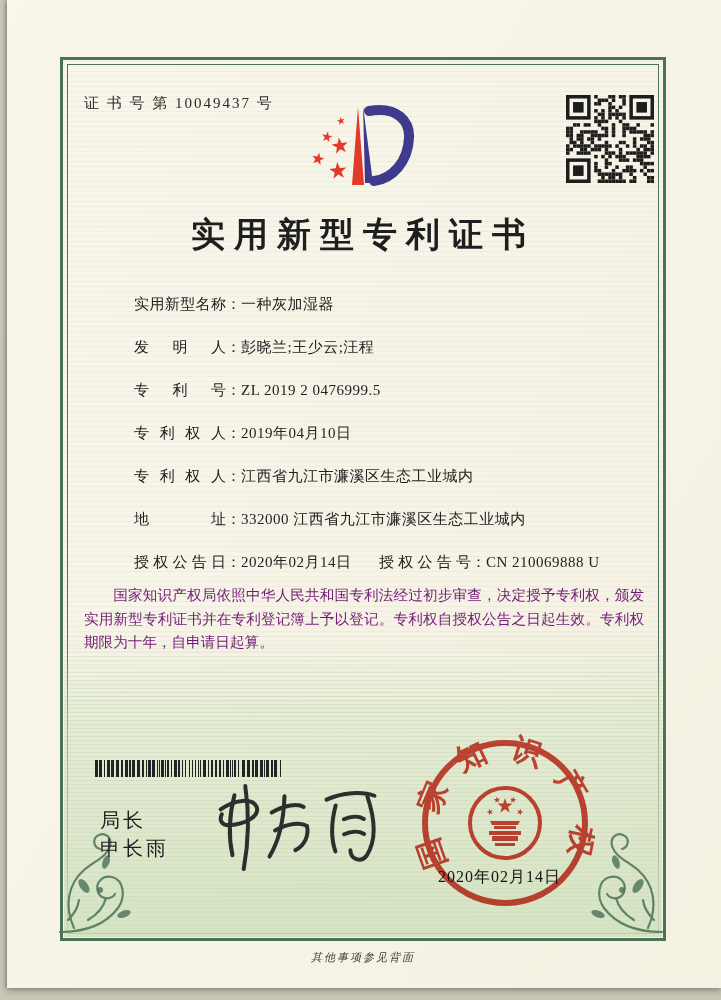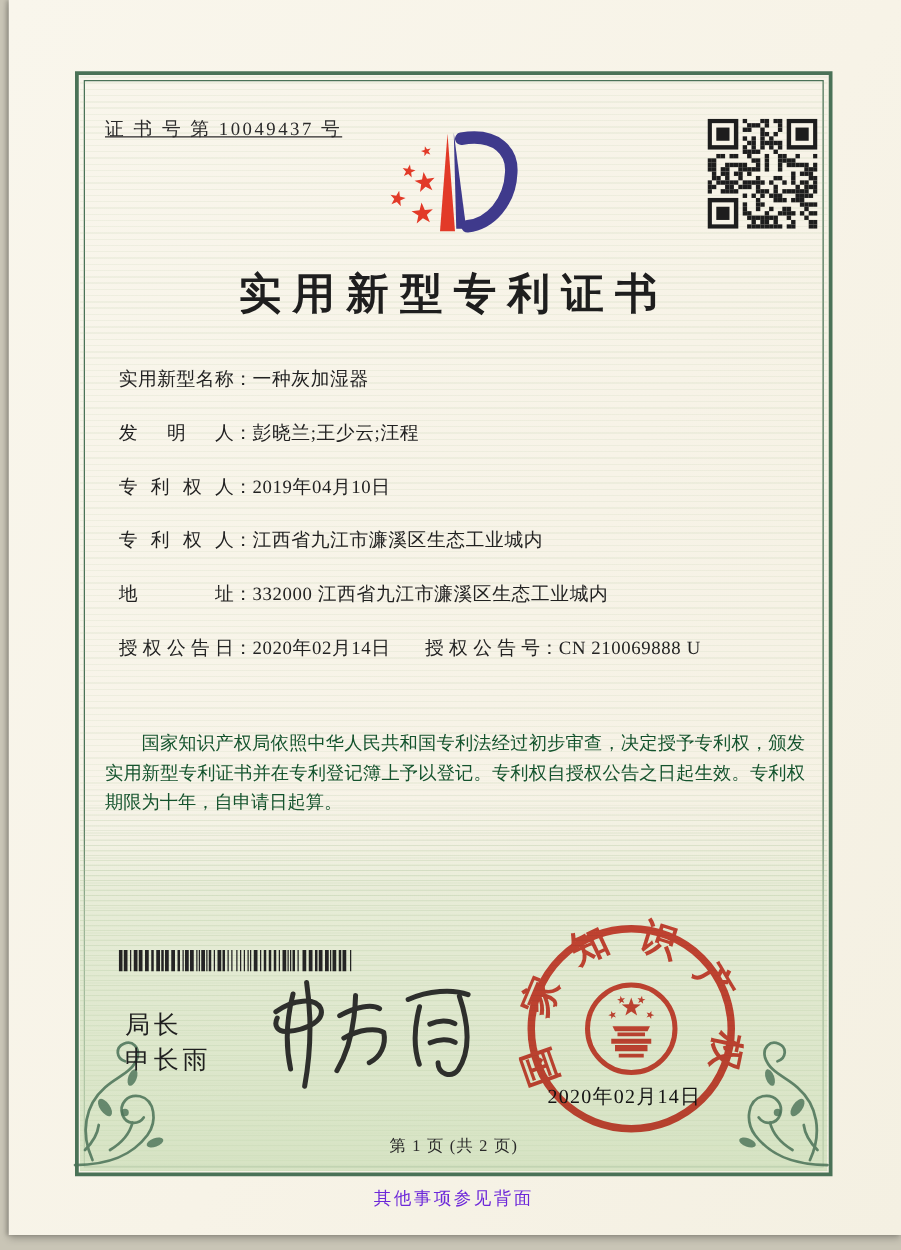--- a/index.html
+++ b/index.html
@@ -12,41 +12,41 @@
          border:3px solid var(--frame-green,#4a7257);
          outline:1px solid var(--frame-green,#4a7257);outline-offset:-8px;}
   .watermark{position:absolute;left:64px;top:61px;width:598px;height:876px;pointer-events:none;
          background:repeating-linear-gradient(0deg,rgba(150,180,130,0.10) 0 1px,rgba(0,0,0,0) 1px 5px);}
   .guilloche{position:absolute;left:64px;top:620px;width:598px;height:317px;pointer-events:none;
          background:
            linear-gradient(to bottom,rgba(220,232,205,0) 0%,rgba(216,229,199,0.55) 35%,rgba(208,224,189,0.85) 100%),
            repeating-linear-gradient(0deg,rgba(130,165,110,0.28) 0 1px,rgba(0,0,0,0) 1px 4px);
          -webkit-mask-image:linear-gradient(to bottom,transparent 0,black 26%);
          mask-image:linear-gradient(to bottom,transparent 0,black 26%);}
-  .cert-no{position:absolute;left:84px;top:94px;font-size:15px;color:#2a2a2a;letter-spacing:2px;text-decoration:underline;}
+  .cert-no{position:absolute;left:84px;top:94px;font-size:15px;color:#2a2a2a;letter-spacing:2px;}
   .qr{position:absolute;left:566px;top:95px;width:88px;height:88px;}
   .logo{position:absolute;left:296px;top:104px;width:140px;height:98px;}
   .title{position:absolute;left:60px;top:212px;width:606px;text-align:center;
          font-size:34px;color:#1e1e1e;letter-spacing:9px;font-weight:700;}
   .fields{position:absolute;left:95px;top:294px;width:560px;font-size:15px;color:#222;}
   .field-row{position:relative;height:43px;line-height:20px;}
-  .flabel{display:inline-block;width:92px;text-align:justify;text-align-last:justify;vertical-align:top;}
+  .flabel{display:inline-block;width:92px;text-align:justify;text-align-last:justify;vertical-align:top;margin-left:39px;}
   .colon{display:inline-block;vertical-align:top;}
   .fvalue{display:inline-block;vertical-align:top;letter-spacing:0.5px;}
   .pair2{position:absolute;left:245px;top:0;}
   .paras{position:absolute;left:84px;top:584px;width:560px;font-size:14.6px;line-height:23.6px;
-         color:#14532d;text-align:justify;}
+         color:#701a75;text-align:justify;}
   .paras p{margin:0;text-indent:2em;}
   .barcode{position:absolute;left:95px;top:760px;width:190px;height:18px;}
   .officer{position:absolute;left:100px;top:806px;font-size:20px;color:#1f1f1f;line-height:28px;letter-spacing:3px;}
   .signature{position:absolute;left:205px;top:780px;width:195px;height:94px;transform:rotate(-1deg);}
   .seal{position:absolute;left:415px;top:733px;width:180px;height:180px;opacity:0.92;mix-blend-mode:multiply;}
   .seal-date{position:absolute;left:438px;top:867px;width:145px;font-size:16px;color:#141414;letter-spacing:1px;white-space:nowrap;}
   .page-num{position:absolute;left:60px;top:908px;width:606px;text-align:center;font-size:13px;color:#2a2a2a;letter-spacing:1px;}
-  .back-note{position:absolute;left:60px;top:950px;width:606px;text-align:center;font-size:14px;color:#6d28d9;letter-spacing:2px;}
+  .back-note{position:absolute;left:60px;top:950px;width:606px;text-align:center;font-size:11px;color:#404040;letter-spacing:2px;font-style:italic;}
   .ornament{position:absolute;width:116px;height:112px;}
   .orn-left{left:54px;top:828px;}
   .orn-right{left:552px;top:828px;transform:scaleX(-1);}
 </style>
 </head>
 <body>
 
 <div class="stage">
   <div class="paper"></div>
   <div class="frame"></div>
@@ -336,20 +336,23 @@
   <div class="title">实用新型专利证书</div>
 
   <div class="fields">
     <div class="field-row">
       <span class="flabel">实用新型名称</span><span class="colon">：</span><span class="fvalue">一种灰加湿器</span>
     </div>
     <div class="field-row">
       <span class="flabel">发明人</span><span class="colon">：</span><span class="fvalue">彭晓兰;王少云;汪程</span>
     </div>
     <div class="field-row">
+      <span class="flabel">专利号</span><span class="colon">：</span><span class="fvalue">ZL 2019 2 0476999.5</span>
+    </div>
+    <div class="field-row">
       <span class="flabel">专利权人</span><span class="colon">：</span><span class="fvalue">2019年04月10日</span>
     </div>
     <div class="field-row">
       <span class="flabel">专利权人</span><span class="colon">：</span><span class="fvalue">江西省九江市濂溪区生态工业城内</span>
     </div>
     <div class="field-row">
       <span class="flabel">地址</span><span class="colon">：</span><span class="fvalue">332000 江西省九江市濂溪区生态工业城内</span>
     </div>
     <div class="field-row">
       <span class="flabel">授权公告日</span><span class="colon">：</span><span class="fvalue">2020年02月14日</span>
@@ -454,15 +457,14 @@
       <path d="M-15,-2 L15,-2 L13,2 L-13,2 Z"></path>
       <rect x="-11" y="3" width="22" height="3"></rect>
       <path d="M-16,8 L16,8 L16,12 L-16,12 Z"></path>
       <rect x="-13" y="13" width="26" height="5"></rect>
       <rect x="-10" y="20" width="20" height="3"></rect>
     </g>
   </svg>
 
   <div class="seal-date">2020年02月14日</div>
 
-  <div class="page-num">第 1 页 (共 2 页)</div>
   <div class="back-note">其他事项参见背面</div>
 </div>
 
 </body></html>

